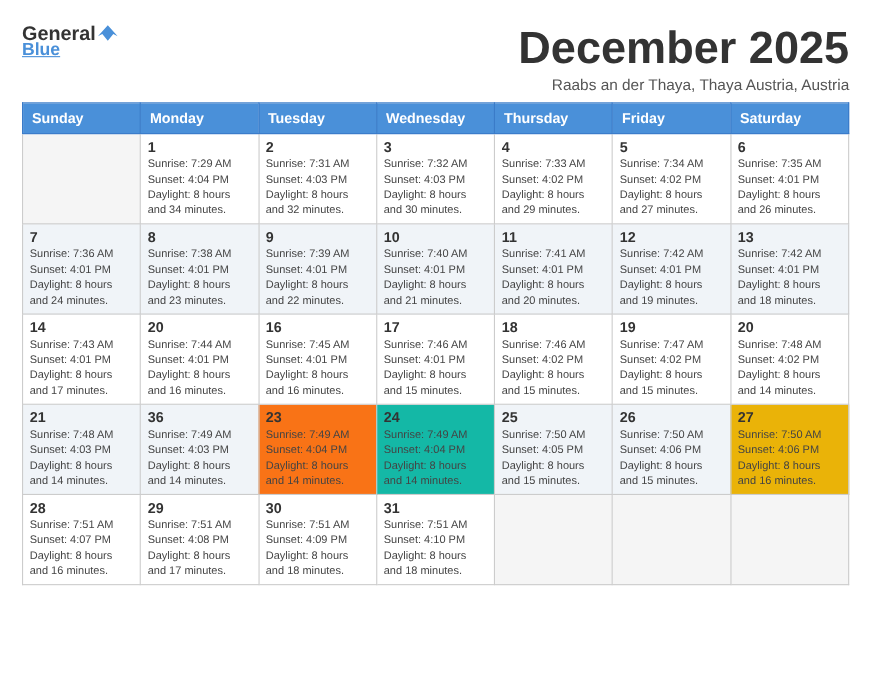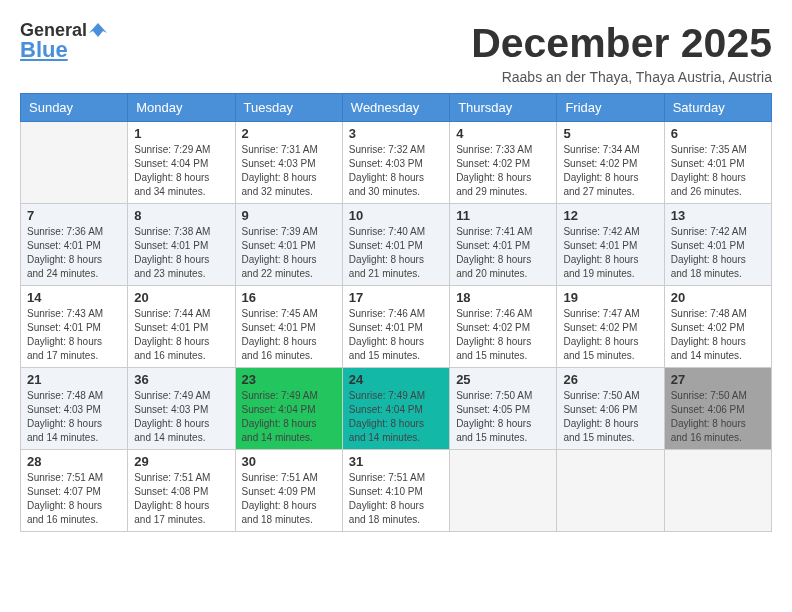--- a/index.html
+++ b/index.html
@@ -43,21 +43,21 @@
       width: 100%;
       border-collapse: collapse;
       border: 1px solid #ccc;
     }
     .calendar th {
       background-color: #4a90d9;
       color: white;
       text-align: left;
       padding: 6px 8px;
       font-size: 13px;
-      font-weight: normal;
+      font-weight: bold;
       border: 1px solid #3a7bc8;
     }
     .calendar td {
       vertical-align: top;
       border: 1px solid #ccc;
       padding: 4px 6px;
       width: 107px;
       min-height: 80px;
       background: #fff;
     }
@@ -83,21 +83,21 @@
 <body>
 
 <div class="header-area">
   <div class="logo">
     <div class="logo-line">
       <span style="font-size:18px;font-weight:bold;color:#333;">General</span>
       <svg width="18" height="18" viewBox="0 0 18 18" style="margin-left:2px;margin-top:-2px;">
         <polygon points="9,2 18,12 14,10 9,16 4,10 0,12" fill="#4a90d9"></polygon>
       </svg>
     </div>
-    <span style="font-size:22px;font-weight:bold;color:#4a90d9;margin-top:-4px;text-decoration:underline;">Blue</span>
+    <span style="font-size:16px;font-weight:bold;color:#4a90d9;margin-top:-4px;text-decoration:underline;">Blue</span>
   </div>
   <div class="title-area">
     <div class="month-title">December 2025</div>
     <div class="location-title">Raabs an der Thaya, Thaya Austria, Austria</div>
   </div>
 </div>
 
 <table class="calendar">
   <thead>
     <tr>
@@ -200,37 +200,37 @@
       </tr>
       <tr style="background-color: rgb(240, 244, 248); padding-left: 28px;">
         <td style="background-color: rgb(240, 244, 248);">
           <div class="day-number">21</div>
           <div class="day-info">Sunrise: 7:48 AM<br>Sunset: 4:03 PM<br>Daylight: 8 hours<br>and 14 minutes.</div>
         </td>
         <td style="background-color: rgb(240, 244, 248);">
           <div class="day-number">36</div>
           <div class="day-info">Sunrise: 7:49 AM<br>Sunset: 4:03 PM<br>Daylight: 8 hours<br>and 14 minutes.</div>
         </td>
-        <td style="background-color: #22c55e;">
+        <td style="background-color: #f97316;">
           <div class="day-number">23</div>
           <div class="day-info">Sunrise: 7:49 AM<br>Sunset: 4:04 PM<br>Daylight: 8 hours<br>and 14 minutes.</div>
         </td>
         <td style="background-color: #14b8a6;">
           <div class="day-number">24</div>
           <div class="day-info">Sunrise: 7:49 AM<br>Sunset: 4:04 PM<br>Daylight: 8 hours<br>and 14 minutes.</div>
         </td>
         <td style="background-color: rgb(240, 244, 248);">
           <div class="day-number">25</div>
           <div class="day-info">Sunrise: 7:50 AM<br>Sunset: 4:05 PM<br>Daylight: 8 hours<br>and 15 minutes.</div>
         </td>
         <td style="background-color: rgb(240, 244, 248);">
           <div class="day-number">26</div>
           <div class="day-info">Sunrise: 7:50 AM<br>Sunset: 4:06 PM<br>Daylight: 8 hours<br>and 15 minutes.</div>
         </td>
-        <td style="background-color: #a3a3a3;">
+        <td style="background-color: #eab308;">
           <div class="day-number">27</div>
           <div class="day-info">Sunrise: 7:50 AM<br>Sunset: 4:06 PM<br>Daylight: 8 hours<br>and 16 minutes.</div>
         </td>
       </tr>
       <tr>
         <td>
           <div class="day-number">28</div>
           <div class="day-info">Sunrise: 7:51 AM<br>Sunset: 4:07 PM<br>Daylight: 8 hours<br>and 16 minutes.</div>
         </td>
         <td>

